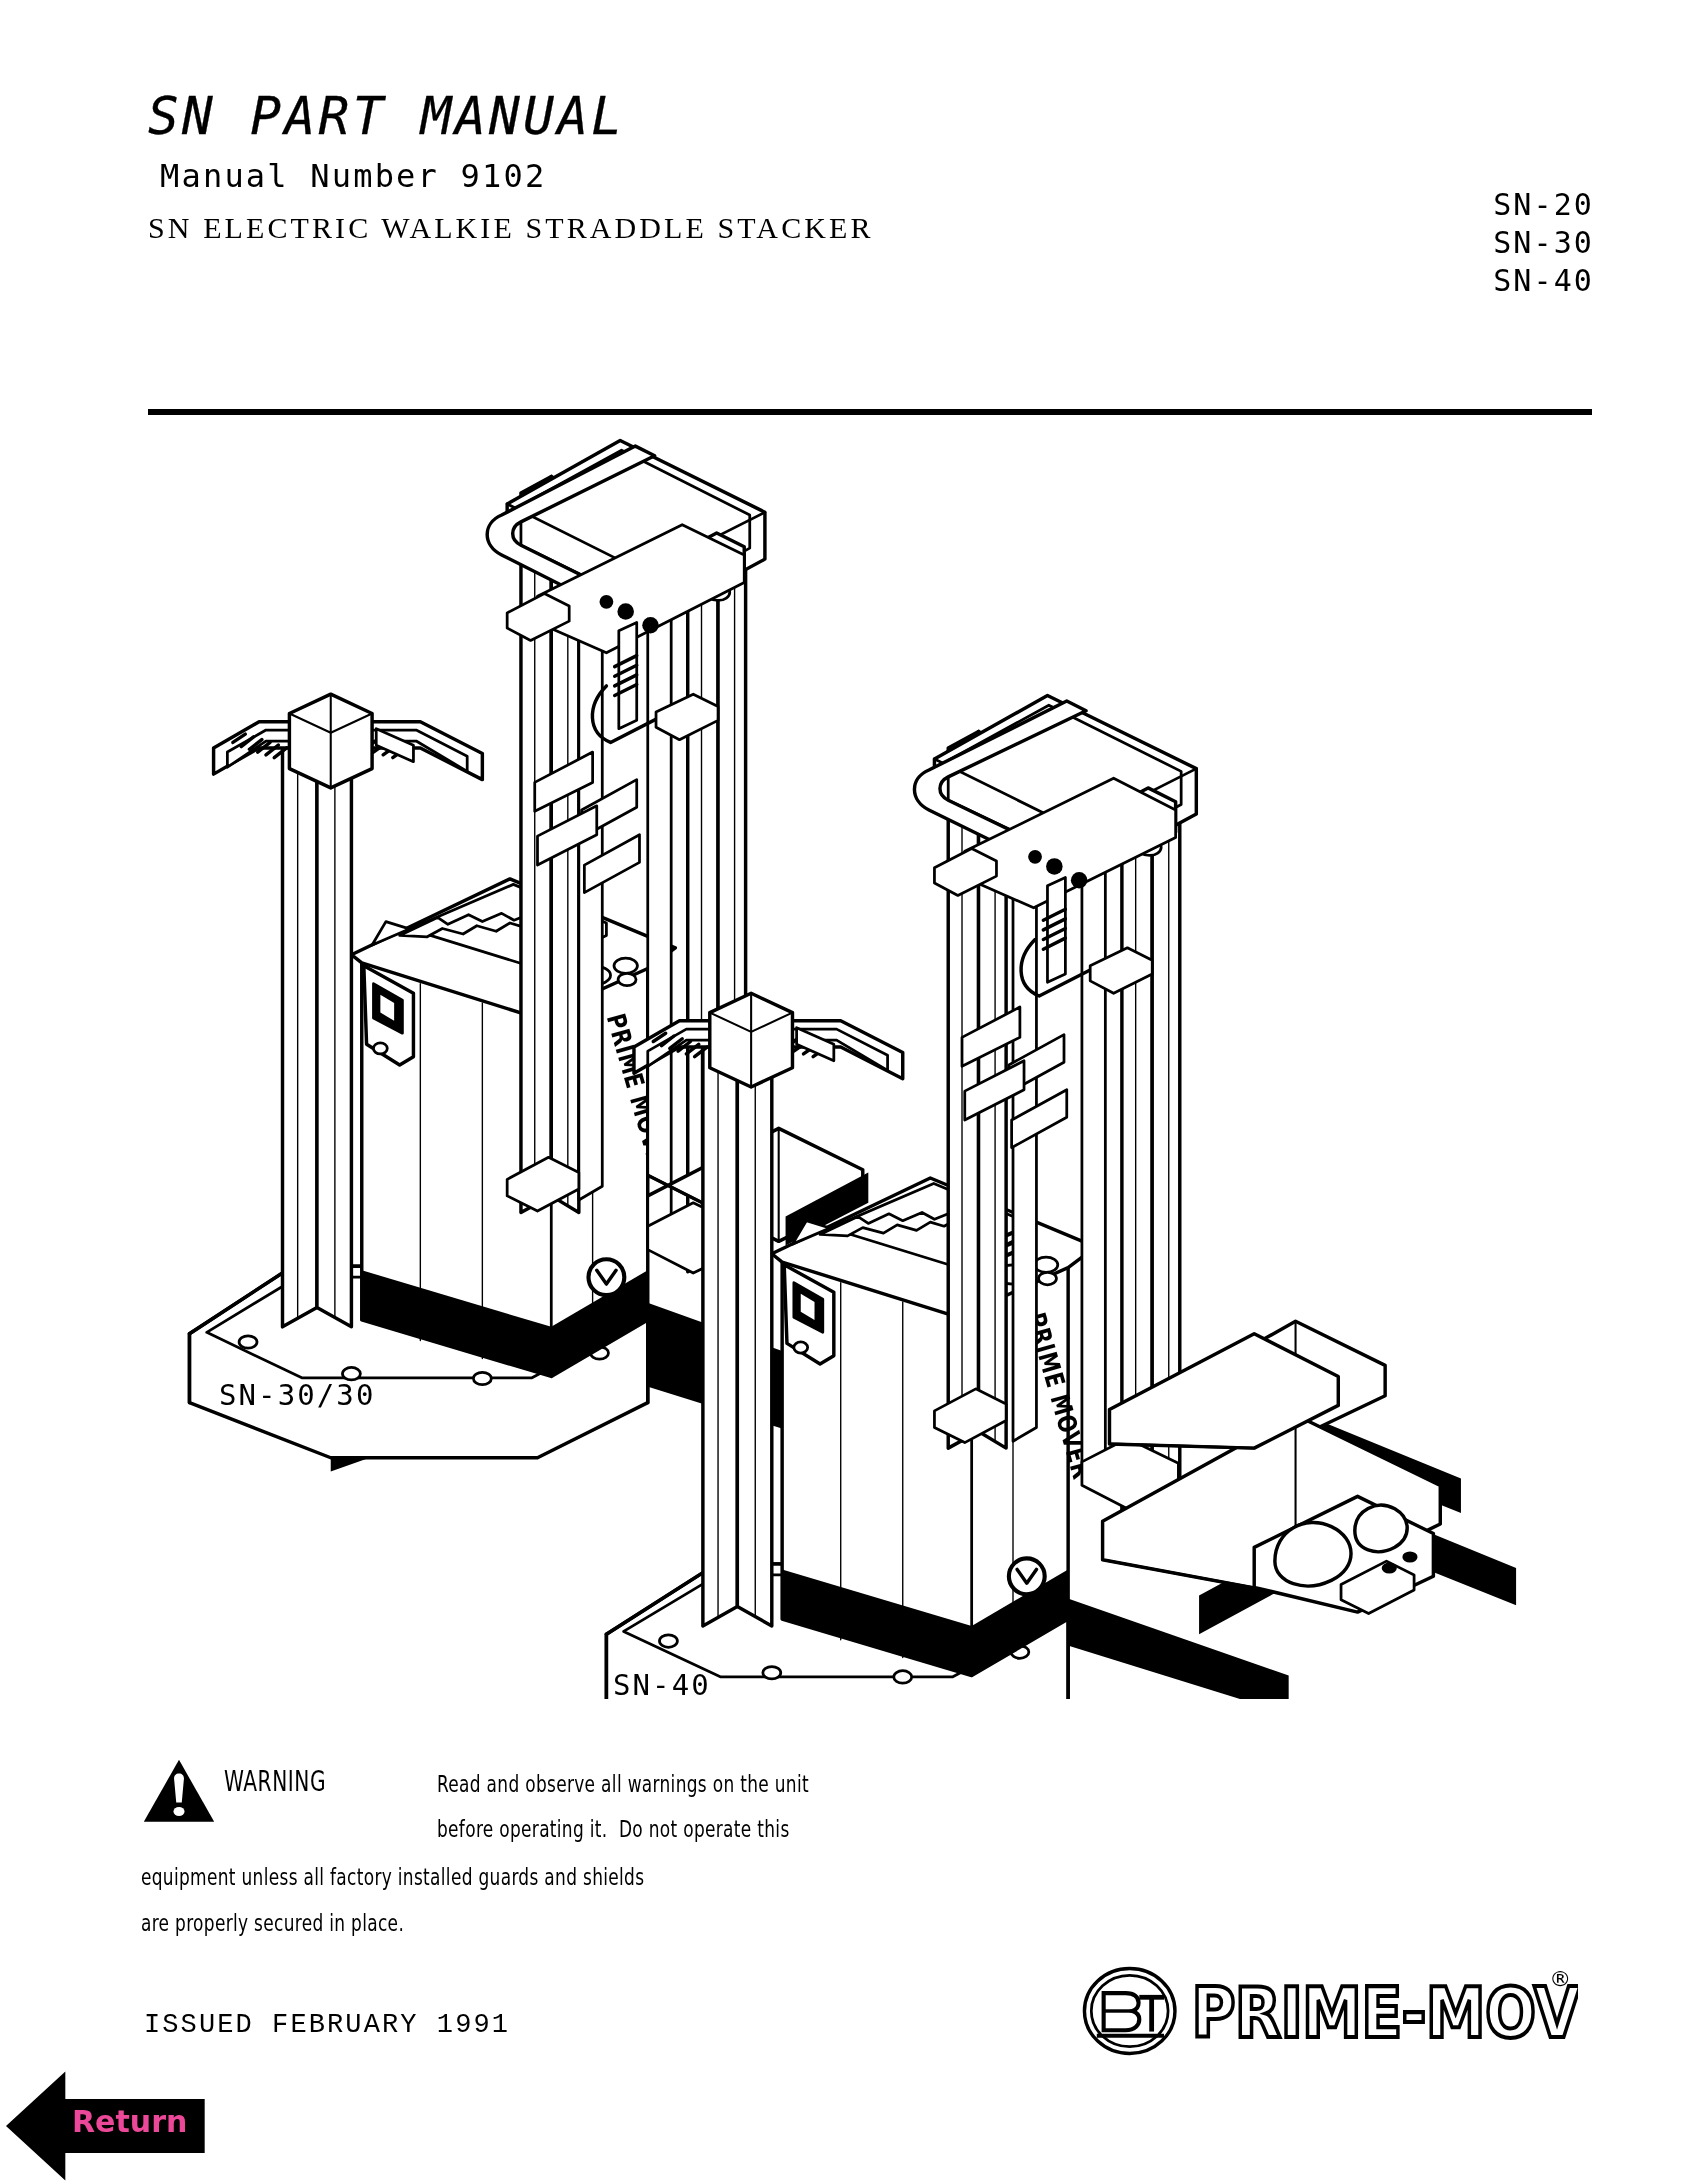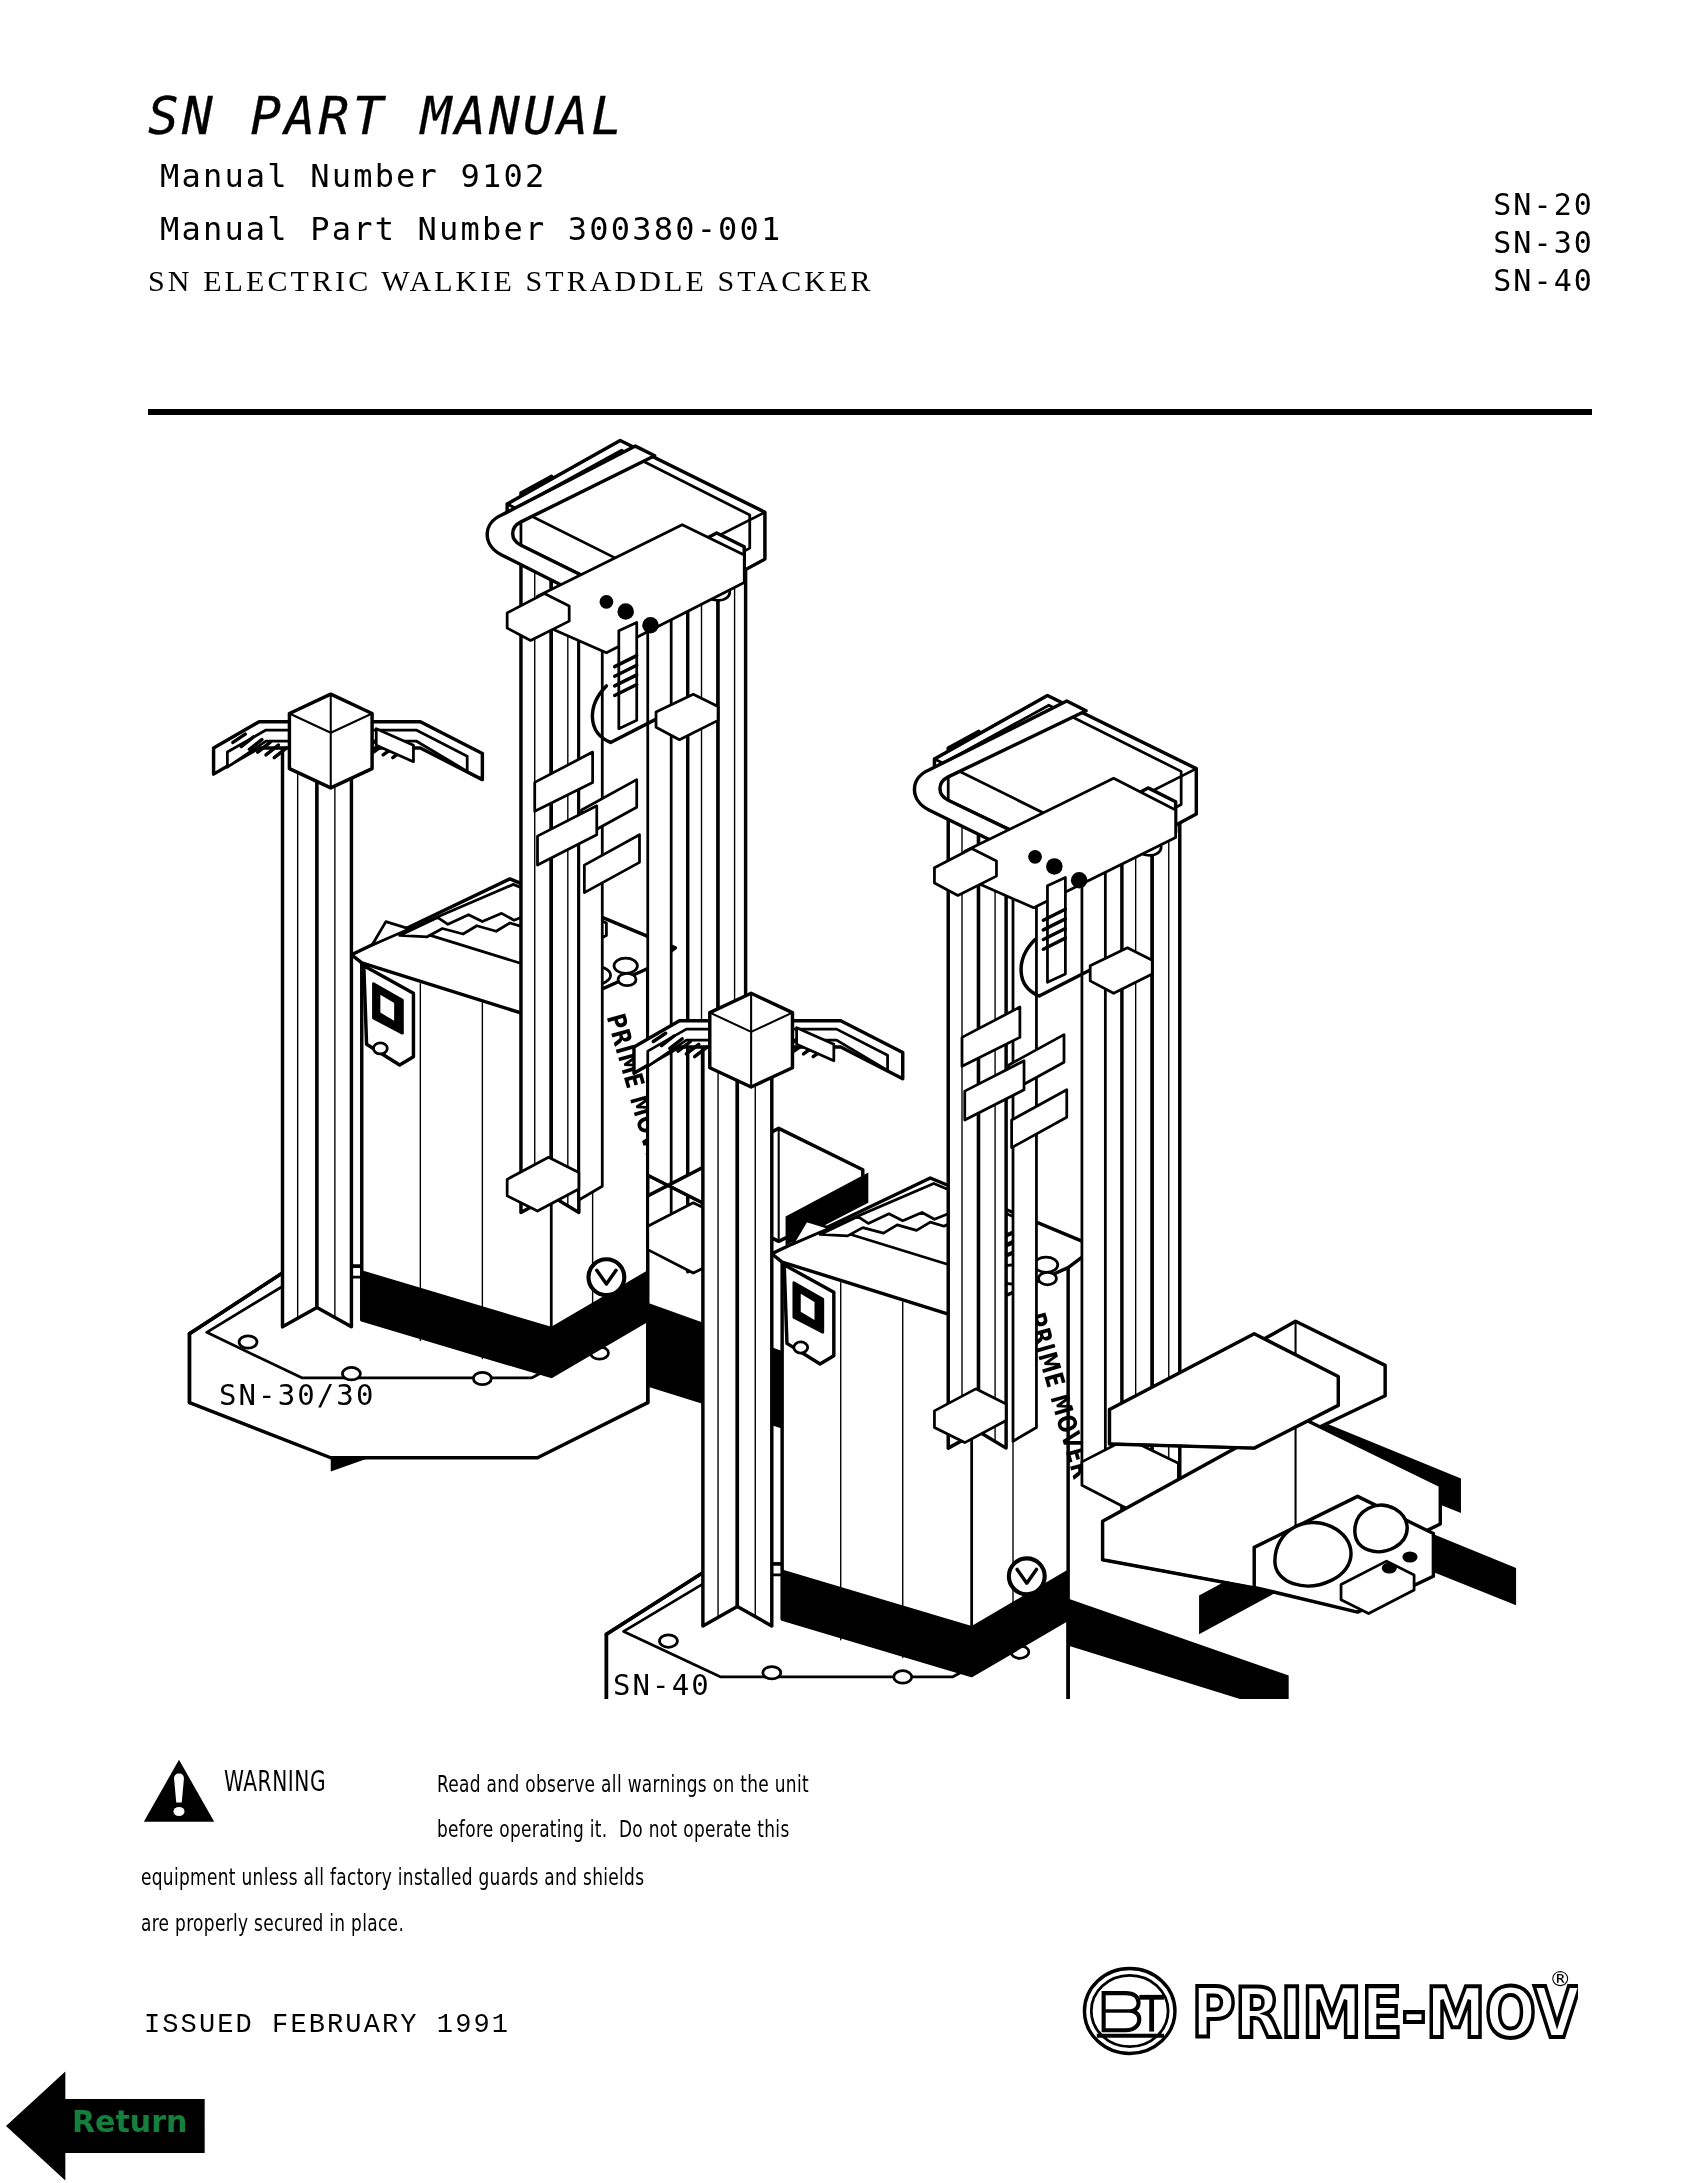--- a/index.html
+++ b/index.html
@@ -158,36 +158,35 @@
     top: 2070px;
     width: 238px;
     height: 112px;
     cursor: pointer;
   }
   #return-button svg { display:block; width:100%; height:100%; }
   #return-label {
     position: absolute;
     left: 72px;
     top: 2104px;
-    color: #15803d;
+    color: #ec4899;
     font-family: "DejaVu Sans", "Liberation Sans", sans-serif;
     font-size: 30px;
     font-weight: 700;
     letter-spacing: 0px;
     white-space: pre;
     pointer-events: none;
   }
 </style>
 </head>
 <body>
 
 <div id="header-block">
   <h1 id="manual-title">SN PART MANUAL</h1>
   <p class="meta-line">Manual Number 9102</p>
-  <p class="meta-line">Manual Part Number 300380-001</p>
   <p id="subtitle">SN ELECTRIC WALKIE STRADDLE STACKER</p>
 </div>
 
 <div id="model-list">
   <p class="model-line">SN-20</p>
   <p class="model-line">SN-30</p>
   <p class="model-line">SN-40</p>
 </div>
 
 <div id="header-rule"></div>

